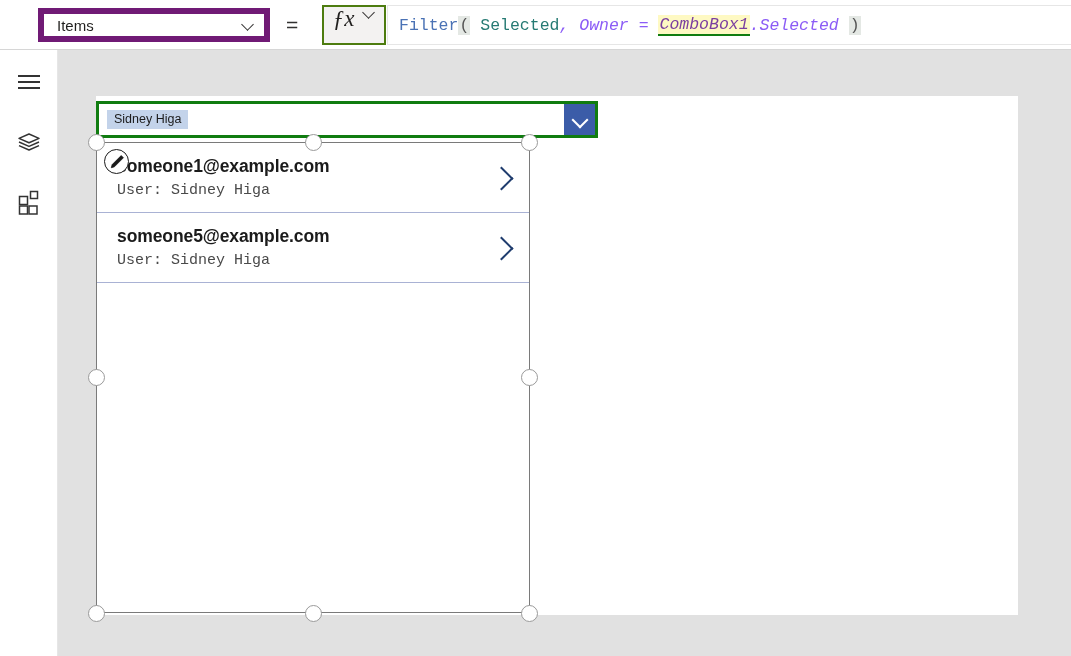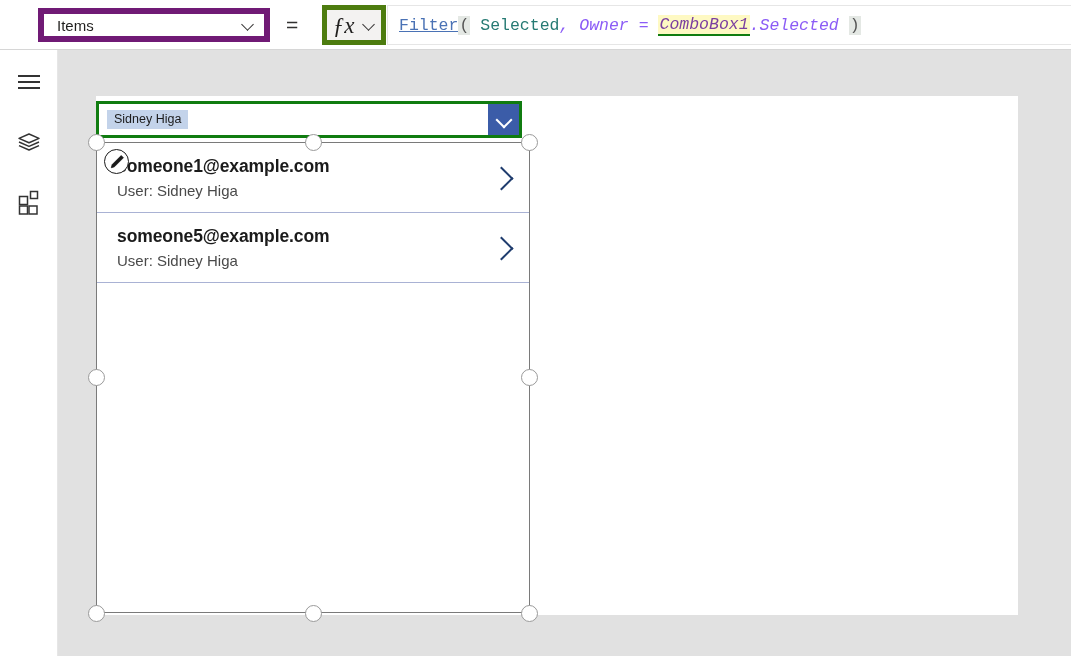--- a/index.html
+++ b/index.html
@@ -71,24 +71,23 @@
     font-size: 21px;
     color: #323130;
     font-family: "Liberation Sans", sans-serif;
     line-height: 22px;
   }
   .fx-button {
     position: absolute;
     left: 322px; top: 5px;
     width: 64px; height: 40px;
     background: #f3f2f1;
-    border: 5px solid #4d7c0f;
-    box-sizing: border-box;
-    display: flex;
-    align-items: center;
+    border: 2px solid #4d7c0f;
+    box-sizing: border-box;
+    display: flex;
     justify-content: center;
     gap: 9px;
     cursor: pointer;
   }
   .fx-glyph {
     font-family: "Liberation Serif", serif;
     font-style: italic;
     font-size: 23px;
     color: #201f1e;
     line-height: 1;
@@ -103,21 +102,21 @@
     box-sizing: border-box;
     display: flex;
     align-items: center;
     padding-left: 11px;
     font-family: "Liberation Mono", monospace;
     font-size: 16.5px;
     white-space: pre;
     letter-spacing: 0px;
     cursor: text;
   }
-  .tok-fn     { color: #4a72b5; text-decoration: underline; }
+  .tok-fn     { color: #4a72b5; }
   .tok-table  { color: #267a73; }
   .tok-plain  { color: #8b5cf6; font-style: italic; }
   .tok-ctrl   {
     color: #7b3fa0;
     font-style: italic;
     background: #fef9c3;
     border-bottom: 2.5px solid #107c10;
     padding: 0 1px;
   }
   .tok-paren {
@@ -168,21 +167,21 @@
     position: absolute;
     left: 38px; top: 46px;   
     width: 922px; height: 519px;  
     background: #ffffff;
   }
 
   
   .combobox {
     position: absolute;
     left: 96px; top: 101px;
-    width: 426px; height: 37px;
+    width: 502px; height: 37px;
     background: #ffffff;
     border: 3px solid #107c10;
     box-sizing: border-box;
     display: flex;
     align-items: center;
     cursor: pointer;
   }
   .cb-chip {
     margin-left: 8px;
     background: #c3d3ea;
@@ -245,20 +244,21 @@
     color: #1b1b1b;
     letter-spacing: -0.1px;
     white-space: nowrap;
   }
   .gal-sub {
     position: absolute;
     left: 20px; top: 39px;
     font-size: 15px;
     color: #4a4a4a;
     white-space: nowrap;
+    font-family: Liberation Mono, monospace;
   }
   .gal-arrow {
     position: absolute;
     right: 16px; top: 22px;
     width: 22px; height: 26px;
   }
   .gal-arrow::before {
     content: "";
     position: absolute;
     left: 2px; top: 5px;

